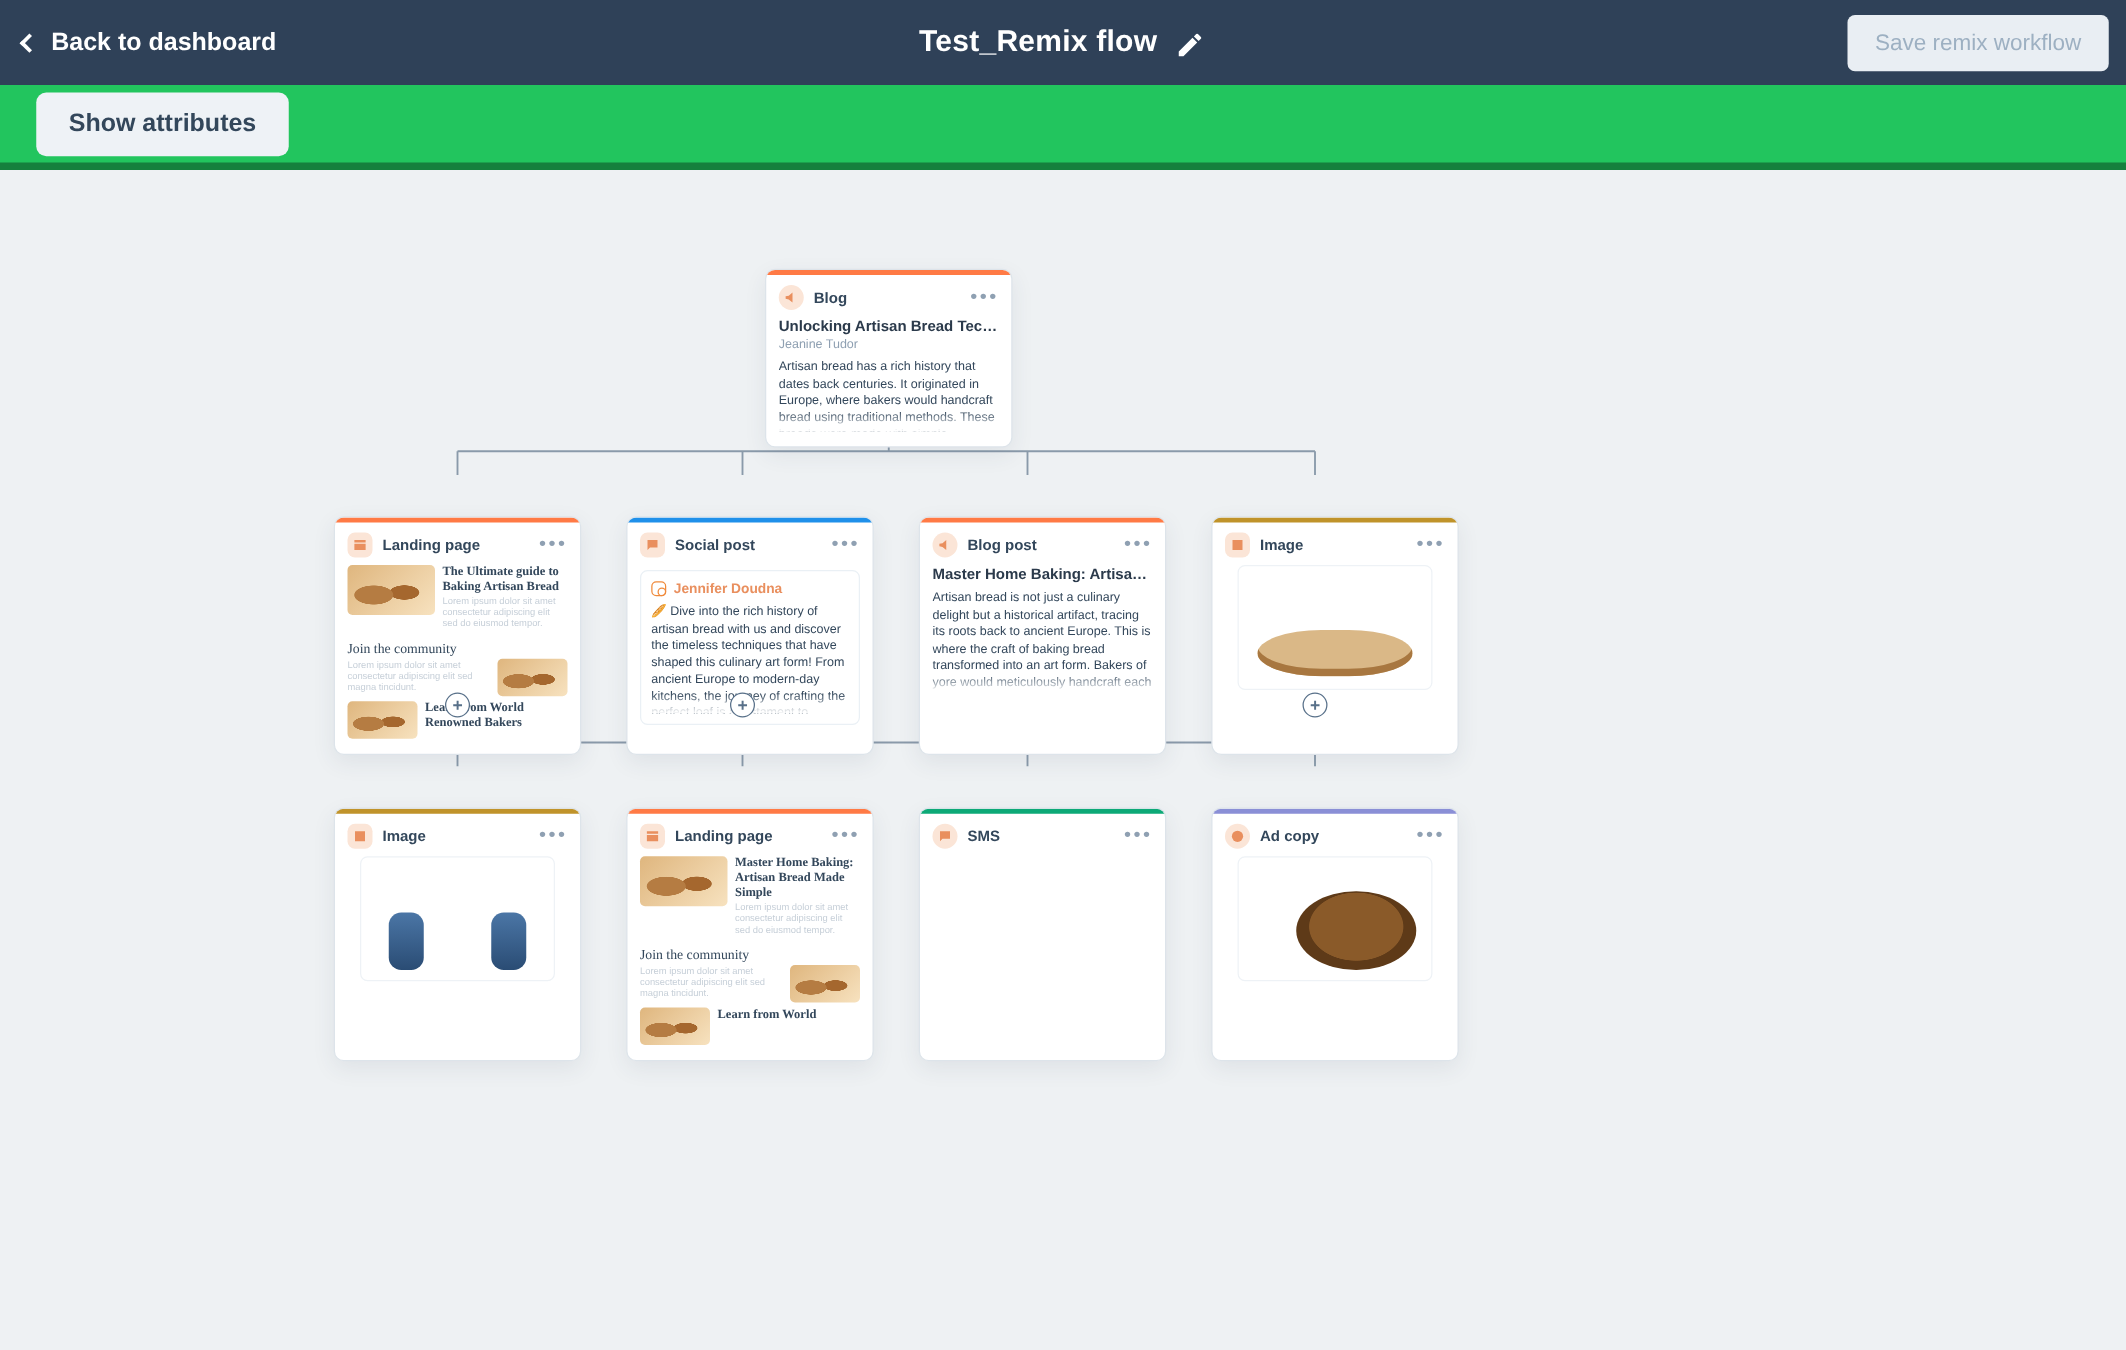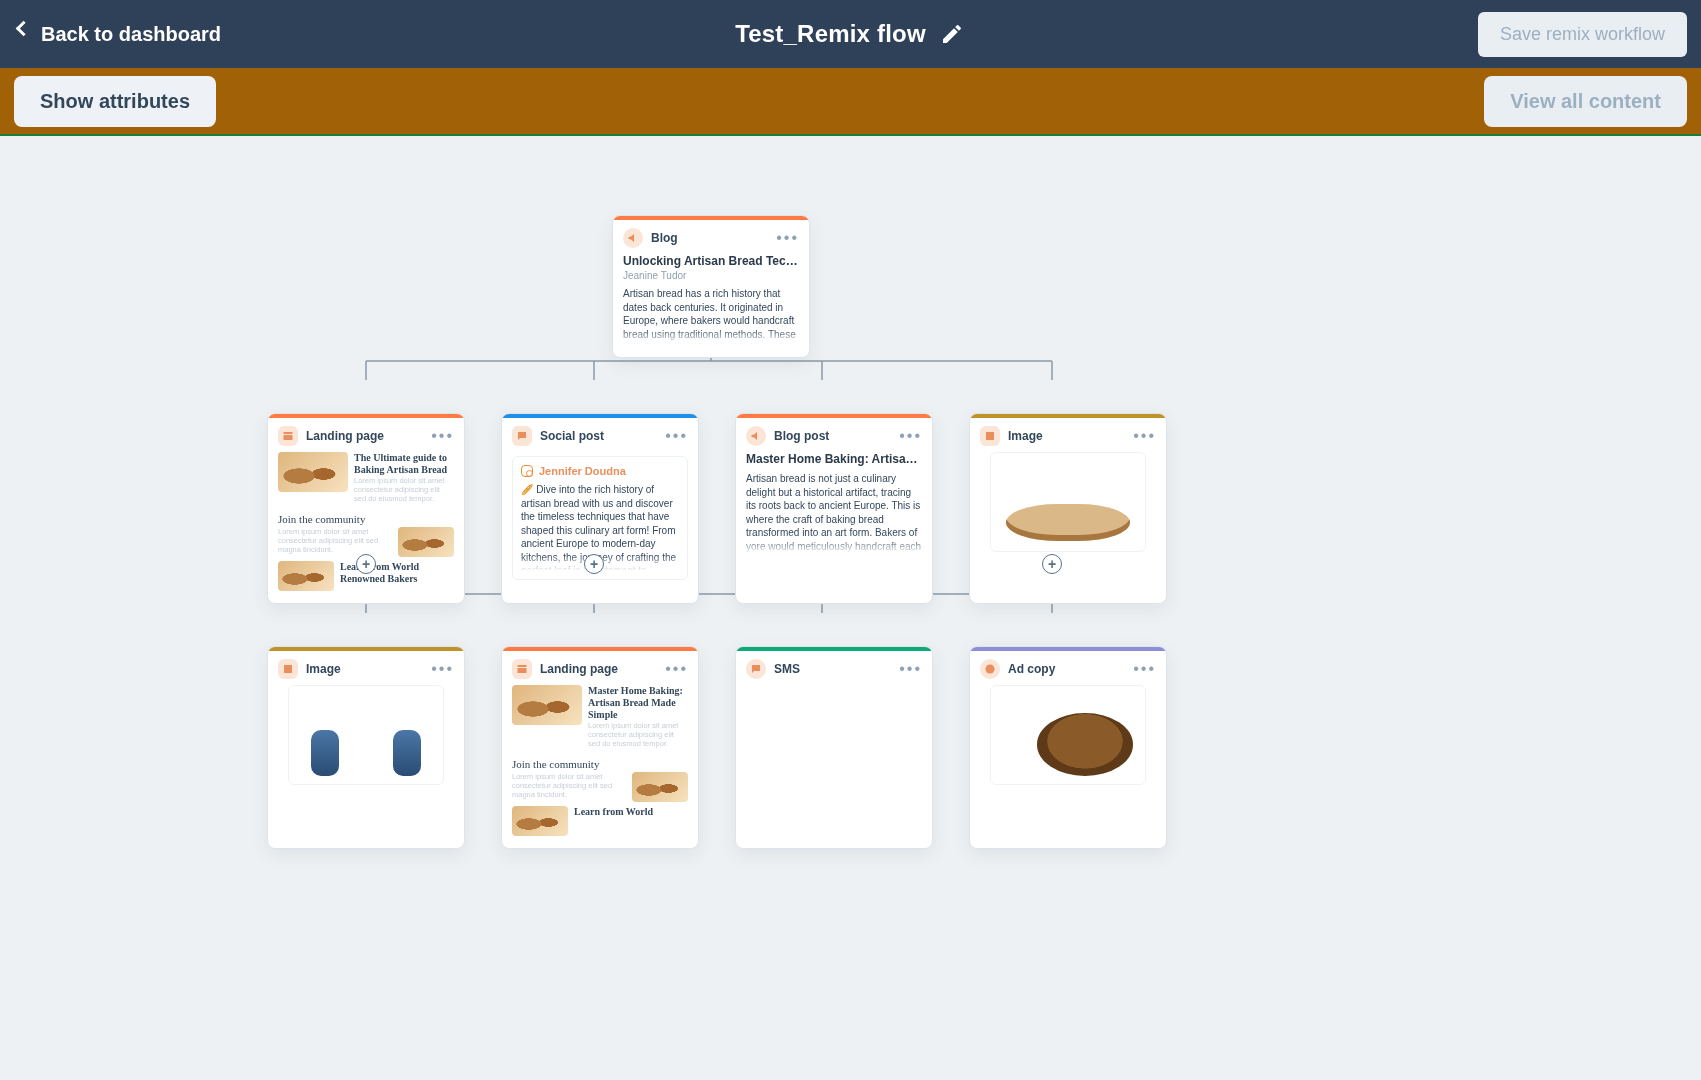--- a/index.html
+++ b/index.html
@@ -37,35 +37,35 @@
 
   
   .header{
     height:68px;width:100%;
     background:var(--navy);
     color:#fff;
     display:flex;align-items:center;justify-content:space-between;
     padding:0 14px 0 18px;
     position:relative;z-index:10;
   }
-  .back{display:flex;gap:10px;font-weight:700;font-size:20px;cursor:pointer}
+  .back{display:flex;align-items:center;gap:10px;font-weight:700;font-size:20px;cursor:pointer}
   .chev-left{width:11px;height:11px;border-left:3px solid #fff;border-bottom:3px solid #fff;transform:rotate(45deg);margin-right:2px}
-  .title-wrap{display:flex;align-items:center;gap:14px}
+  .title-wrap{display:flex;align-items:flex-end;gap:14px}
   .flow-title{font-size:24px;font-weight:800;letter-spacing:.2px}
   .pencil{width:24px;height:24px;display:inline-block;position:relative}
   .pencil svg{width:24px;height:24px;fill:#fff}
   .save-btn{
     background:var(--btn-disabled-bg);color:var(--btn-disabled-text);
     border-radius:6px;padding:12px 22px;font-size:18px;font-weight:400;border:none;cursor:not-allowed
   }
 
   
   .subheader{
-    height:68px;background:#a16207;border-bottom:2px solid #15803d;
-    display:flex;align-items:center;justify-content:space-between;padding:0 14px;
+    height:68px;background:#22c55e;border-bottom:6px solid #15803d;
+    display:flex;align-items:center;justify-content:space-between;padding:0 29px;
   }
   .pill-btn{
     background:#eef2f6;color:#33475b;border:none;border-radius:8px;
     padding:14px 26px;font-size:20px;font-weight:700;cursor:pointer
   }
   .pill-btn.disabled{background:var(--btn-disabled-bg);color:var(--btn-disabled-text);cursor:not-allowed}
 
   
   .stage{position:relative;width:100%;height:calc(100% - 136px)}
   svg.connectors{position:absolute;inset:0;width:100%;height:100%;z-index:1}
@@ -145,21 +145,20 @@
       <svg viewBox="0 0 24 24">
           <path d="M3 17.25V21h3.75l11-11.04-3.75-3.75L3 17.25zM20.71 7.04a1 1 0 0 0 0-1.41l-2.34-2.34a1 1 0 0 0-1.41 0l-1.83 1.83 3.75 3.75 1.83-1.83z"></path>
         </svg>
     </span>
   </div>
   <button class="save-btn">Save remix workflow</button>
 </div>
 
 <div class="subheader">
   <button class="pill-btn">Show attributes</button>
-  <button class="pill-btn disabled">View all content</button>
 </div>
 
 <div class="stage">
 
   <svg class="connectors">
 
     <path d="M711 208 V225" stroke="#8a9aaa" stroke-width="1.5" fill="none"></path>
 
     <path d="M366 225 H1052" stroke="#8a9aaa" stroke-width="1.5" fill="none"></path>
 

